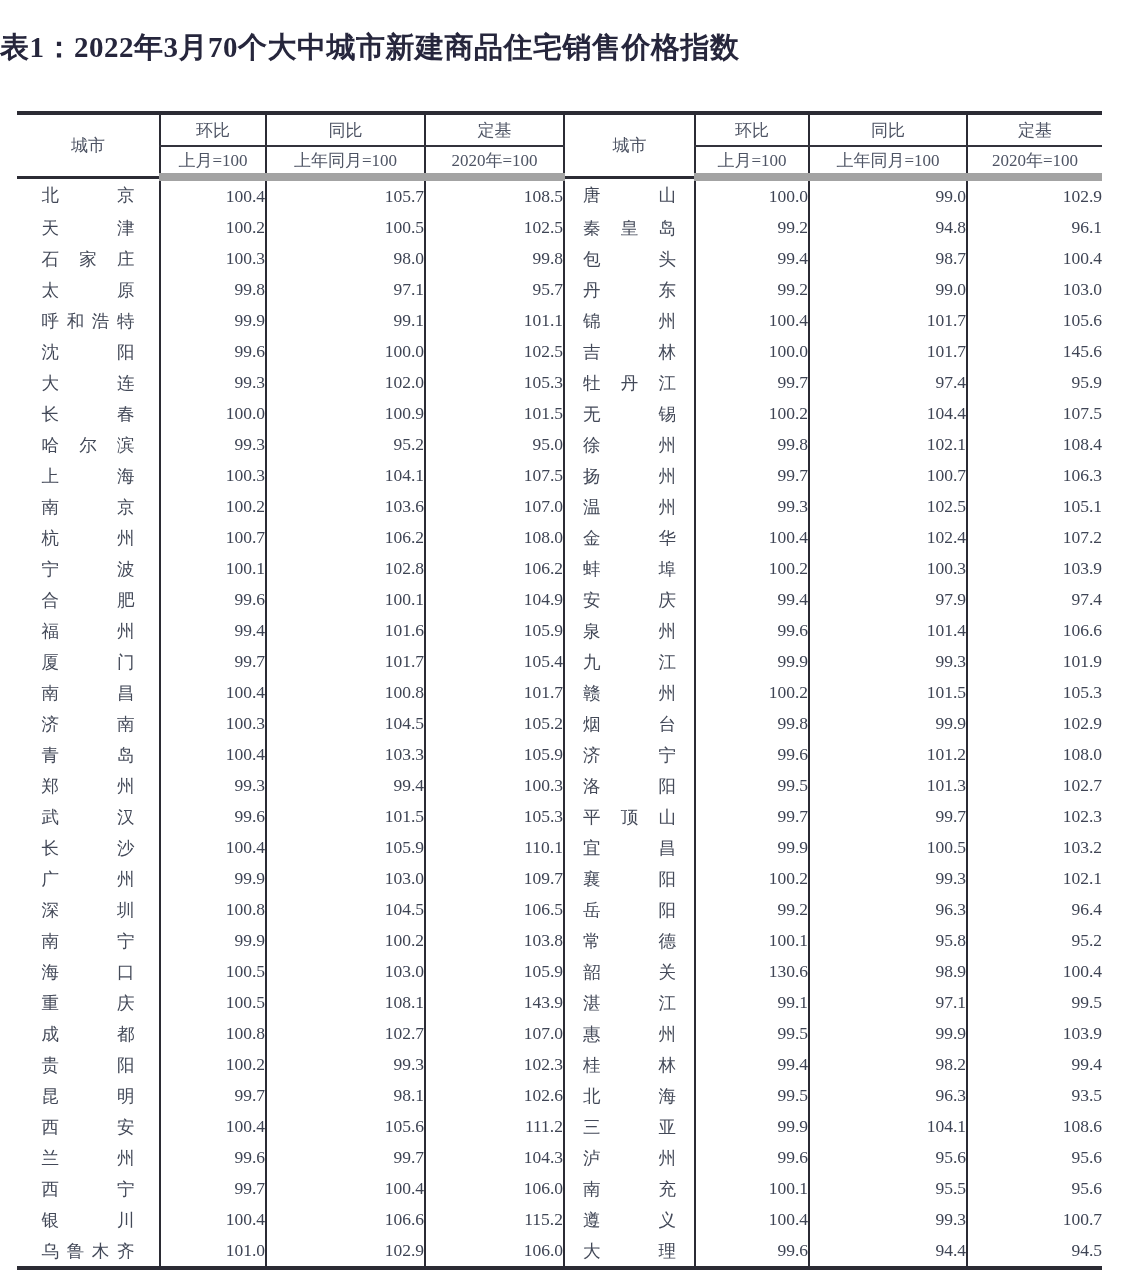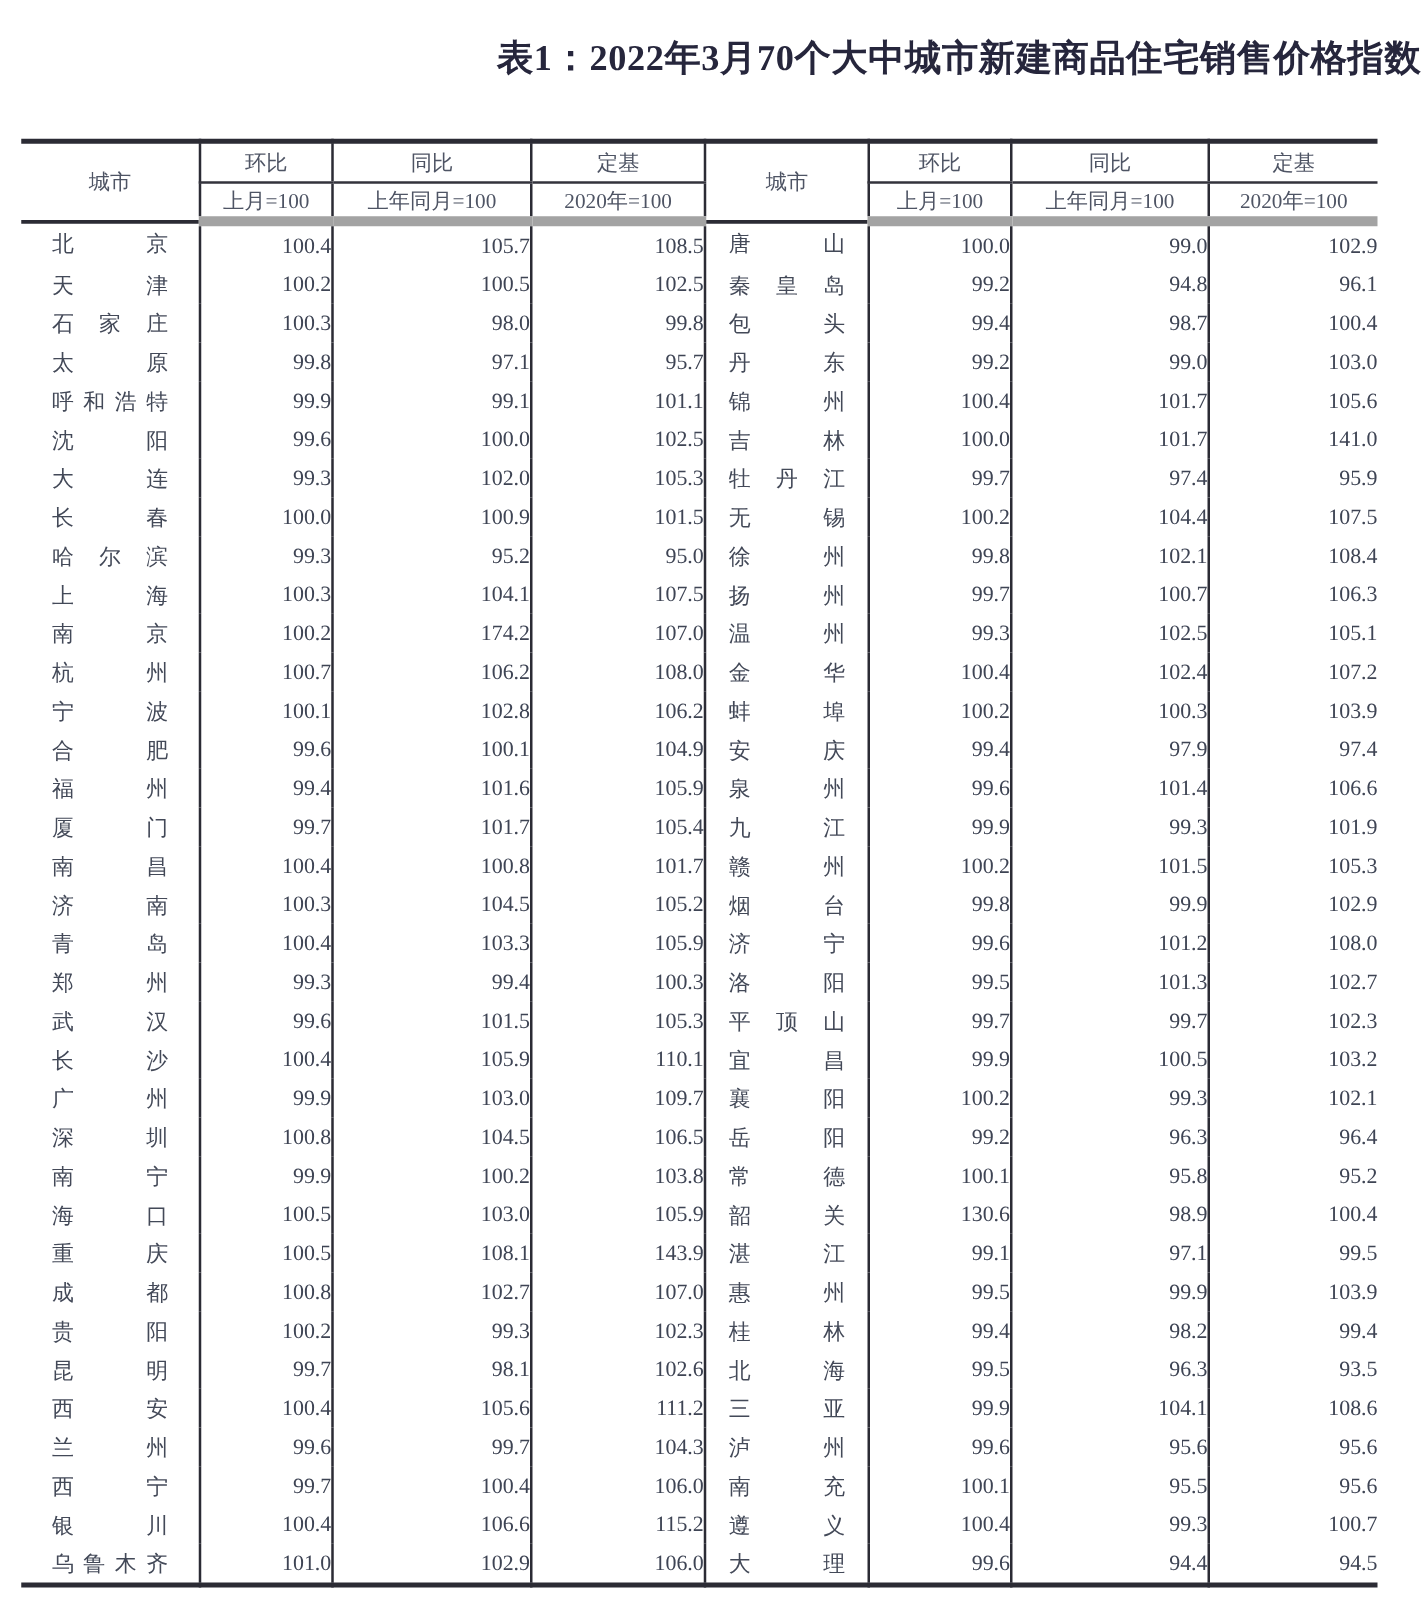--- a/index.html
+++ b/index.html
@@ -1,21 +1,21 @@
 <!DOCTYPE html>
 <html><head>
 <meta charset="utf-8">
 <style>
   html,body{margin:0;padding:0;background:#ffffff;}
   .page{
     width:1137px;height:1280px;background:#ffffff;position:relative;overflow:hidden;
     font-family:"Liberation Serif","DejaVu Serif",serif;
   }
   .title{
-    padding-top:26px;height:42px;line-height:42px;text-align:right;
+    padding-top:26px;height:42px;line-height:42px;text-align:left;
     font-size:29px;font-weight:bold;color:#26263c;letter-spacing:0.5px;
   }
   table.idx{
     margin:43px 0 0 17px;width:1085px;
     border-collapse:collapse;table-layout:fixed;
     border-top:4px solid #2b2b34;
     border-bottom:4px solid #2b2b34;
   }
   table.idx th{
     font-weight:normal;font-size:17px;color:#4e5464;text-align:center;padding:0;
@@ -187,21 +187,21 @@
       <td class="bl c-num">100.0</td>
       <td class="bl c-num">102.5</td>
       <td class="bl">
             <span class="city-name">
               <span>吉</span>
               <span>林</span>
             </span>
           </td>
       <td class="bl c-num">100.0</td>
       <td class="bl c-num">101.7</td>
-      <td class="bl c-num">141.0</td>
+      <td class="bl c-num">145.6</td>
     </tr>
         <tr>
       <td>
             <span class="city-name">
               <span>大</span>
               <span>连</span>
             </span>
           </td>
       <td class="bl c-num">99.3</td>
       <td class="bl c-num">102.0</td>
@@ -279,21 +279,21 @@
       <td class="bl c-num">106.3</td>
     </tr>
         <tr>
       <td>
             <span class="city-name">
               <span>南</span>
               <span>京</span>
             </span>
           </td>
       <td class="bl c-num">100.2</td>
-      <td class="bl c-num">174.2</td>
+      <td class="bl c-num">103.6</td>
       <td class="bl c-num">107.0</td>
       <td class="bl">
             <span class="city-name">
               <span>温</span>
               <span>州</span>
             </span>
           </td>
       <td class="bl c-num">99.3</td>
       <td class="bl c-num">102.5</td>
       <td class="bl c-num">105.1</td>

